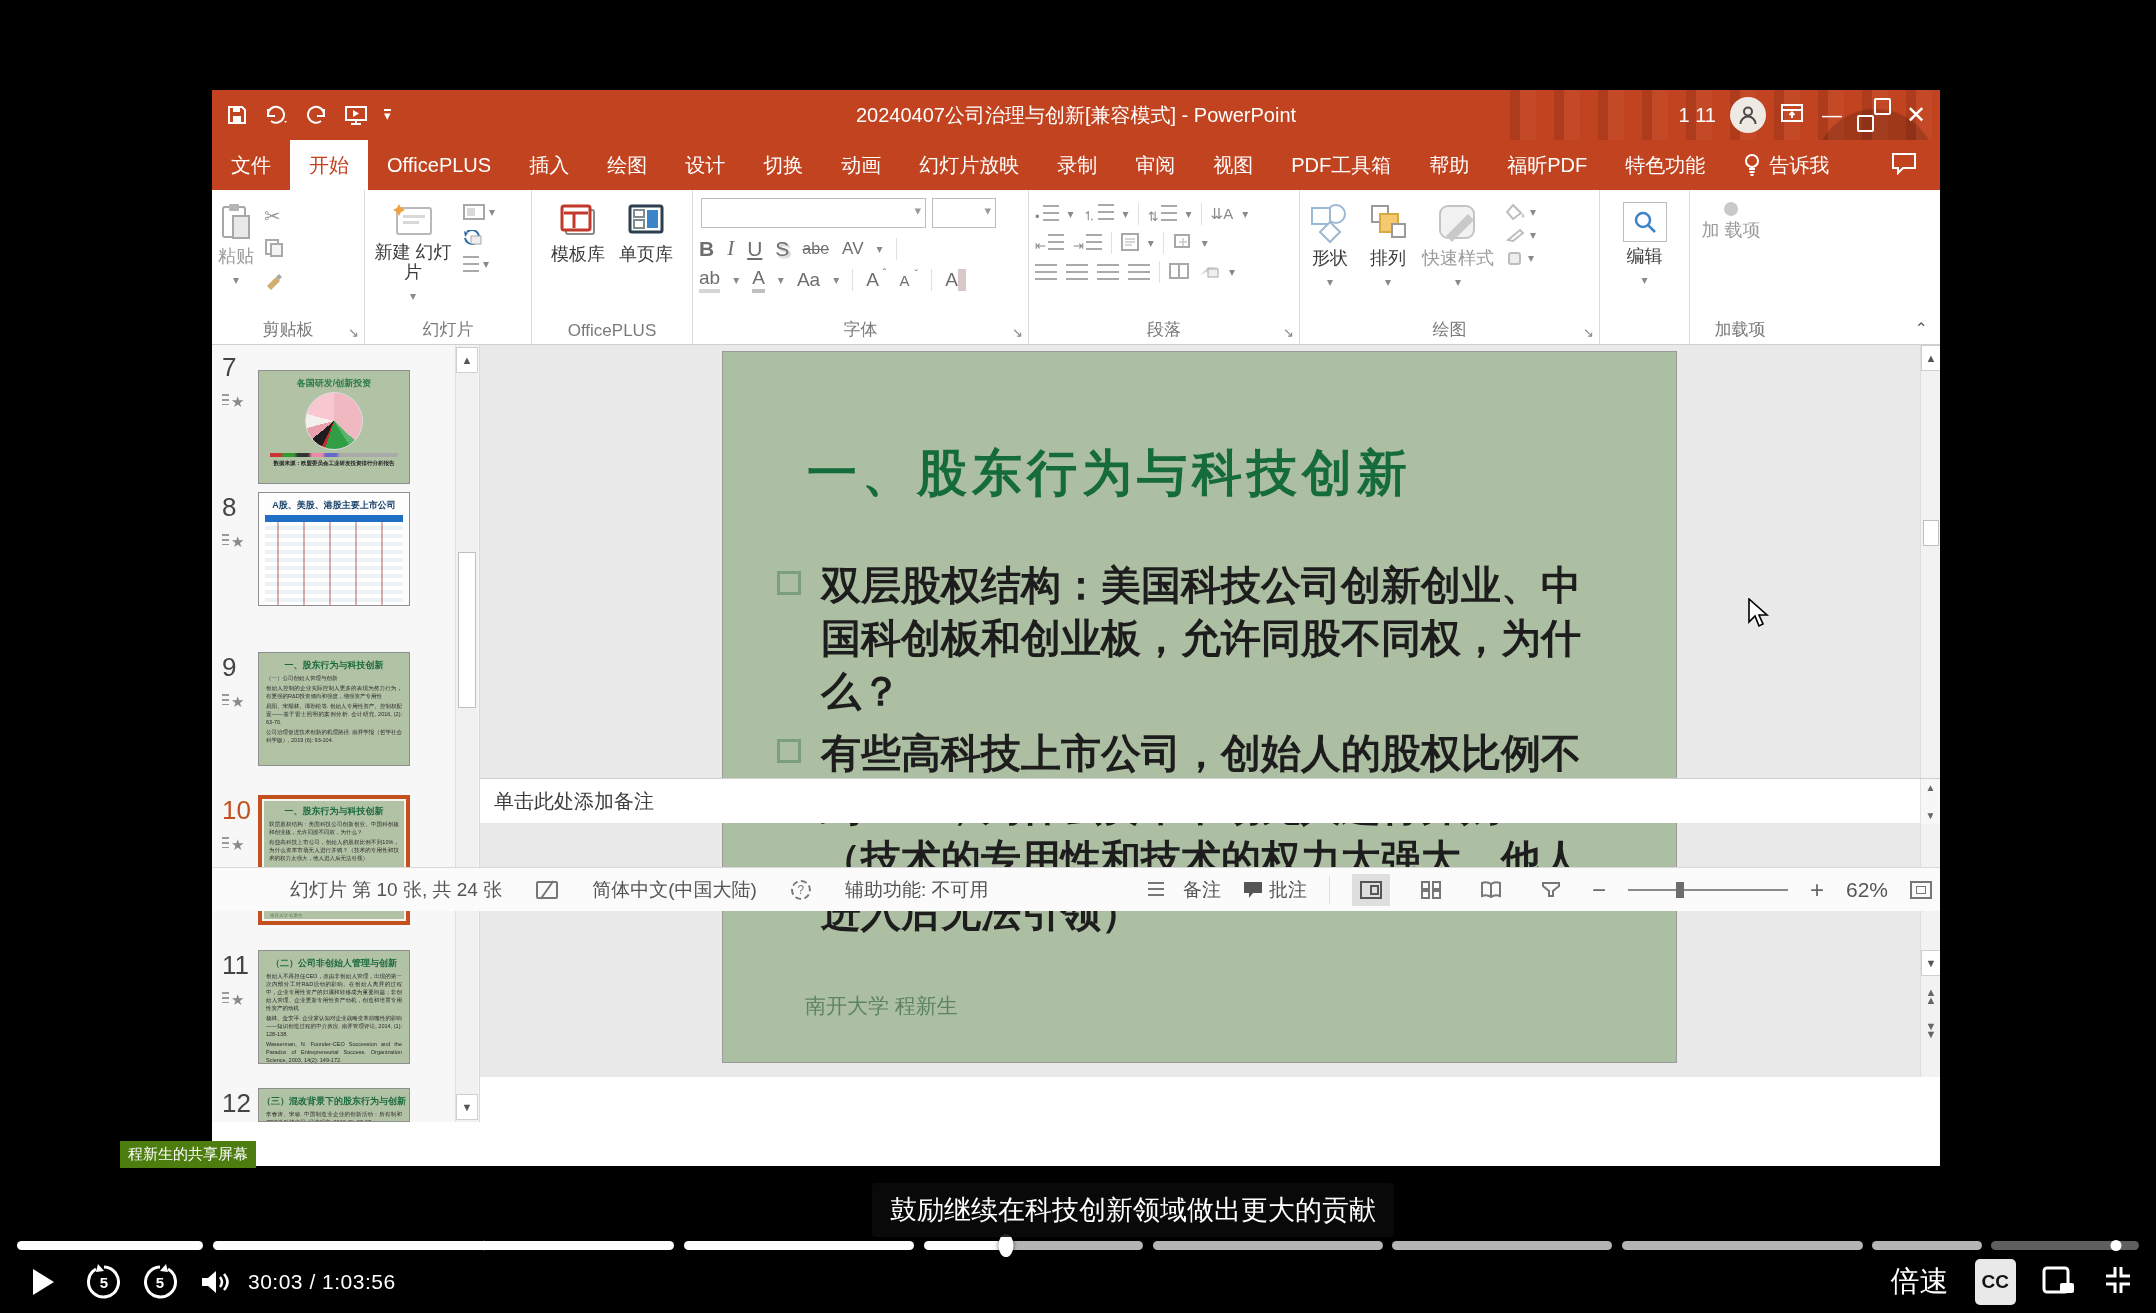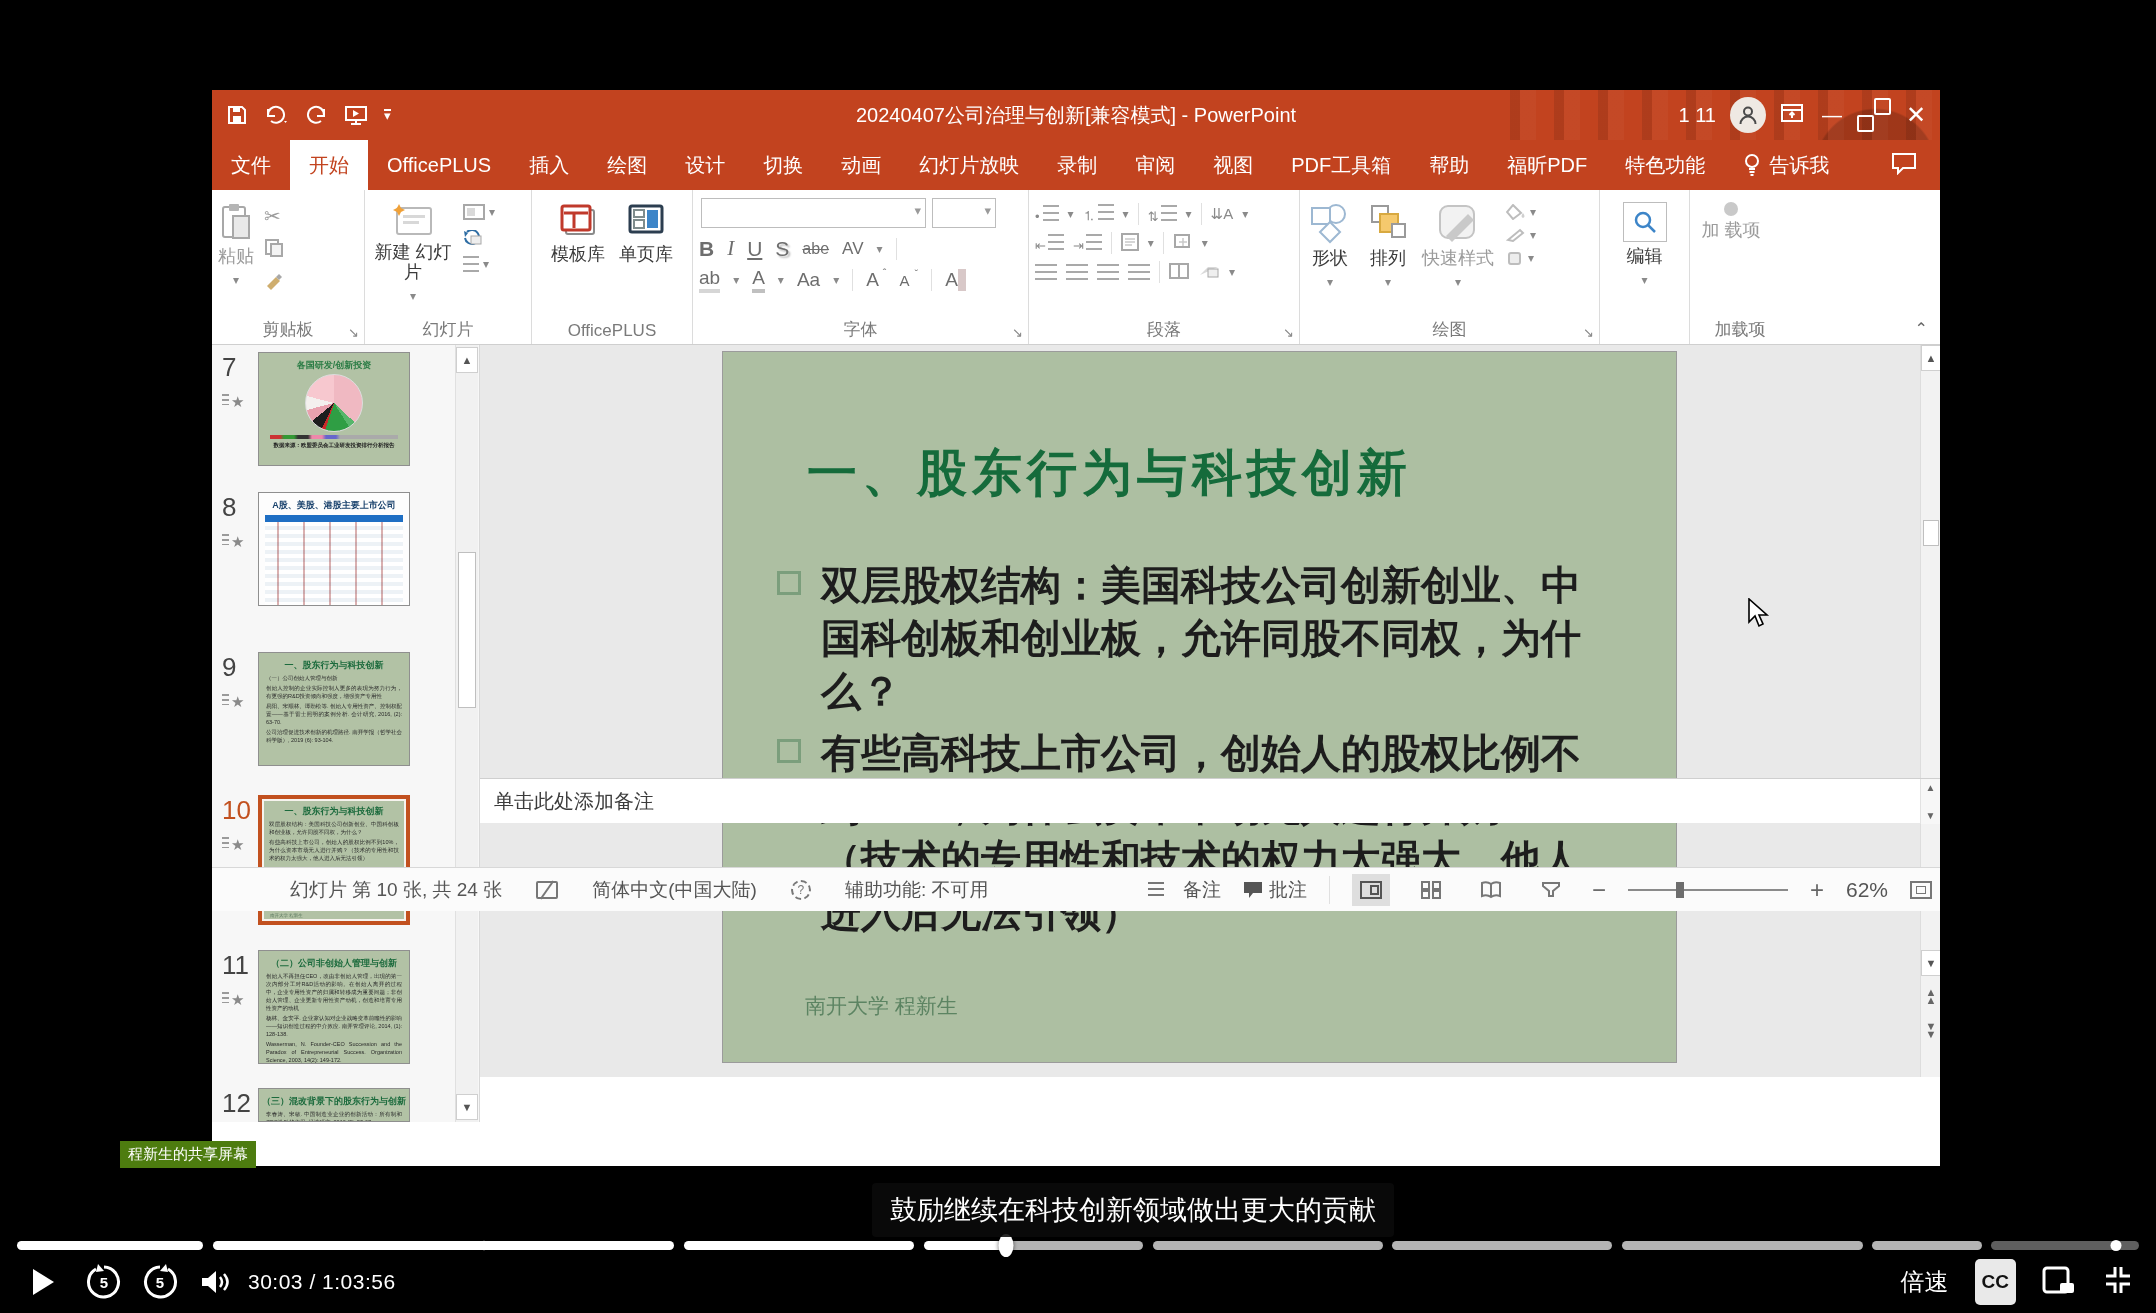--- a/index.html
+++ b/index.html
@@ -156,21 +156,21 @@
   .pdot { position:absolute; top:-1px; width:11px; height:11px; border-radius:50%; background:#fff; transform:translateX(-50%); }
   .controls { position:absolute; left:0; top:1258px; width:2156px; height:48px; display:flex;
               align-items:center; color:#fff; z-index:20; }
   .ctl { display:flex; align-items:center; justify-content:center; }
   .skip { position:relative; width:36px; height:36px; }
   .skip svg { position:absolute; inset:0; }
   .skip .n { position:absolute; inset:0; display:flex; align-items:center; justify-content:center;
              font-size:15px; font-weight:bold; }
   .timetext { font-size:21px; margin-left:18px; letter-spacing:.5px; }
   .ctl-right { margin-left:auto; display:flex; align-items:center; gap:26px; margin-right:22px; }
-  .speed { font-size:24px; }
+  .speed { font-size:29px; }
   .ccbox { background:#e9e9e9; color:#111; font-weight:bold; font-size:19px; border-radius:5px;
            padding:12px 7px; }
 </style>
 </head>
 <body>
 
 <div class="stage">
 
   <div class="ppt">
 
@@ -550,21 +550,21 @@
     </div>
 
     <div class="mainrow">
 
       <div class="thumbs">
 
         <div class="thumb-item" style="top:7px;">
           <div class="tnum">7</div>
             <div class="tstar">★</div>
         </div>
-        <div class="tslide" style="top:7px;">
+        <div class="tslide" style="top:25px;">
           <div class="ttitle pietitle">各国研发/创新投资</div>
           <div class="pie"></div>
           <div class="pielegend"></div>
           <div class="piecap">数据来源：欧盟委员会工业研发投资排行分析报告</div>
         </div>
 
         <div class="thumb-item" style="top:147px;">
           <div class="tnum">8</div>
             <div class="tstar">★</div>
         </div>

